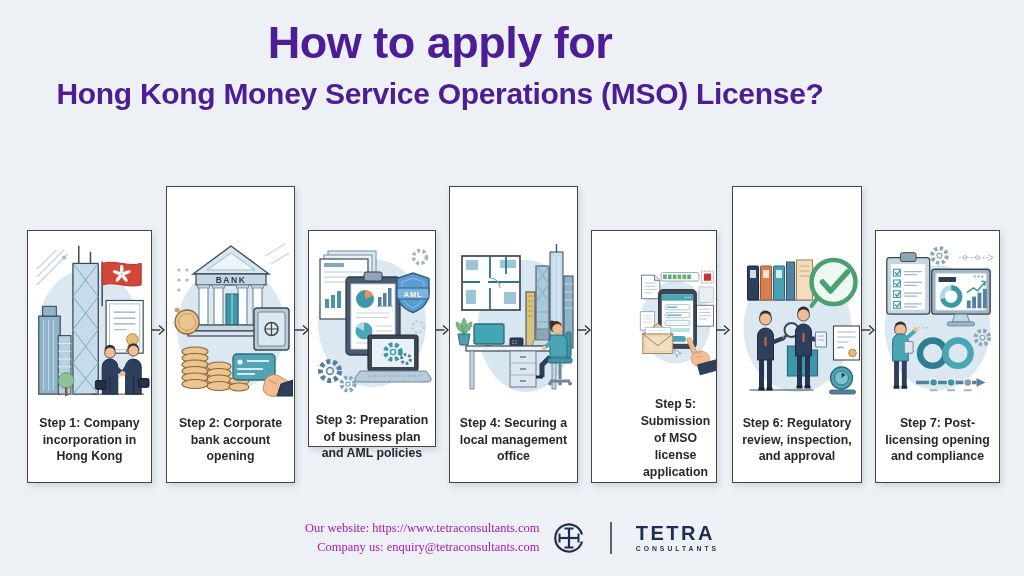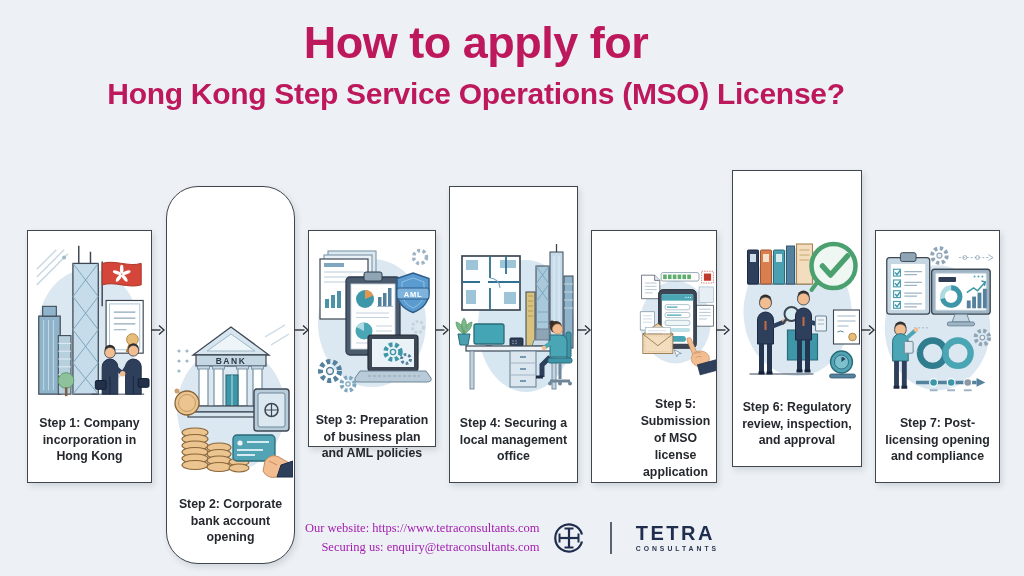--- a/index.html
+++ b/index.html
@@ -1,18 +1,18 @@
 <!DOCTYPE html>
 <html><head>
 <meta charset="utf-8">
 <style>
   html,body{margin:0;padding:0;}
   body{width:1024px;height:576px;background:#edf1f5;font-family:"Liberation Sans",sans-serif;overflow:hidden;}
   .stage{position:absolute;top:0;left:0;width:1024px;height:576px;}
-  .title-block{position:absolute;top:18px;left:0;width:880px;text-align:center;color:#be185d;padding-left:36px;}
+  .title-block{position:absolute;top:18px;left:0;width:880px;text-align:center;color:#4c1d95;}
   .title-line1{font-size:45px;font-weight:800;letter-spacing:-0.5px;line-height:1.1;}
   .title-line2{font-size:30px;font-weight:800;letter-spacing:-0.3px;margin-top:9px;}
   .card{position:absolute;background:#ffffff;border:1.4px solid #41464d;box-sizing:border-box;
         display:flex;flex-direction:column;box-shadow:2px 3px 6px rgba(70,85,105,0.18);}
   .illus{margin-top:auto;display:flex;justify-content:center;align-items:flex-end;}
   .illus svg{display:block;}
   .step-label{text-align:center;font-size:12.3px;font-weight:600;color:#25282d;line-height:1.38;
               padding:5px 3px 13px 3px;min-height:58px;display:flex;align-items:center;justify-content:center;}
   .arrow{position:absolute;width:14px;height:12px;}
   .footer{position:absolute;top:519px;left:0;width:1024px;display:flex;justify-content:center;align-items:center;gap:13px;}
@@ -22,21 +22,21 @@
   .logo-name{font-size:20px;font-weight:800;letter-spacing:2.5px;color:#1f2d4e;line-height:1;}
   .logo-sub{font-size:6.8px;font-weight:600;letter-spacing:3px;color:#2a3550;margin-top:2px;}
 </style>
 </head>
 <body>
 
 <div class="stage">
 
   <div class="title-block">
     <div class="title-line1">How to apply for</div>
-    <div class="title-line2">Hong Kong Step Service Operations (MSO) License?</div>
+    <div class="title-line2">Hong Kong Money Service Operations (MSO) License?</div>
   </div>
 
   <div class="card" style="left:27px;top:230px;width:125px;height:253px;">
     <div class="illus">
       <svg width="121" height="172" viewBox="0 0 124 172">
         <ellipse cx="61" cy="96" rx="52" ry="62" fill="#dbe8f1"></ellipse>
         <path d="M8,34 l20,-20 M8,42 l28,-28 M8,50 l32,-32" stroke="#c9d8e2" stroke-width="1.5" fill="none"></path>
         <circle cx="36" cy="22" r="2" fill="#9fb9c9"></circle>
         <rect x="10" y="82" width="22" height="80" fill="#8fb3ca" stroke="#3d4754" stroke-width="1.2"></rect>
         <path d="M15,86 V158 M20,86 V158 M25,86 V158" stroke="#c6d9e4" stroke-width="1"></path>
@@ -73,21 +73,21 @@
         <path d="M107,144 V162" stroke="#1a2740" stroke-width="1"></path>
         <path d="M89,135 L96,141 M101,133 L96,141" stroke="#2e3f5c" stroke-width="4.5" stroke-linecap="round"></path>
         <circle cx="96" cy="141" r="2.8" fill="#f3bd92"></circle>
         <rect x="68" y="148" width="11" height="9" rx="1.5" fill="#22304a" stroke="#101d33" stroke-width="1"></rect>
         <rect x="112" y="146" width="11" height="9" rx="1.5" fill="#22304a" stroke="#101d33" stroke-width="1"></rect>
       </svg>
     </div>
     <div class="step-label">Step 1: Company incorporation in Hong Kong</div>
   </div>
 
-  <div class="card" style="left:166px;top:186px;width:129px;height:378px;border-radius:32px;">
+  <div class="card" style="left:166px;top:186px;width:129px;height:297px;">
     <div class="illus">
       <svg width="124" height="172" viewBox="0 0 124 172">
         <ellipse cx="62" cy="94" rx="54" ry="62" fill="#dbe8f1"></ellipse>
         <g fill="#9fb9c9">
           <circle cx="10" cy="36" r="1.6"></circle>
             <circle cx="18" cy="36" r="1.6"></circle>
           <circle cx="10" cy="46" r="1.6"></circle>
             <circle cx="18" cy="46" r="1.6"></circle>
           <circle cx="10" cy="56" r="1.6"></circle>
         </g>
@@ -305,21 +305,21 @@
         <ellipse cx="100" cy="150" rx="14" ry="12" fill="#f3bd92" stroke="#c68a5c" stroke-width="1"></ellipse>
         <path d="M92,142 q5,-3 9,-1 M93,148 q5,-3 9,-1" stroke="#c68a5c" stroke-width="1" fill="none"></path>
         <g transform="rotate(-15 100 160)">
           <rect x="96" y="158" width="30" height="16" fill="#2e3f5c" stroke="#1f2c42" stroke-width="1"></rect>
         </g>
       </svg>
     </div>
     <div class="step-label">Step 5: Submission of MSO license application</div>
   </div>
 
-  <div class="card" style="left:732px;top:170px;width:130px;height:297px;">
+  <div class="card" style="left:732px;top:186px;width:130px;height:297px;">
     <div class="illus">
       <svg width="125" height="172" viewBox="0 0 124 172">
         <ellipse cx="62" cy="94" rx="54" ry="64" fill="#dbe8f1"></ellipse>
         <path d="M12,66 h64" stroke="#6d8699" stroke-width="1.5"></path>
         <rect x="12" y="32" width="11" height="34" rx="1" fill="#2e3f5c" stroke="#1c2940" stroke-width="1"></rect>
         <rect x="14.5" y="36" width="6" height="8" fill="#cfdde8"></rect>
         <rect x="25" y="32" width="11" height="34" rx="1" fill="#d97f4f" stroke="#9c5730" stroke-width="1"></rect>
         <rect x="27.5" y="36" width="6" height="8" fill="#f6e3cf"></rect>
         <rect x="38" y="32" width="11" height="34" rx="1" fill="#4a9fb0" stroke="#2a6b78" stroke-width="1"></rect>
         <rect x="40.5" y="36" width="6" height="8" fill="#d8ecf0"></rect>
@@ -455,21 +455,21 @@
       <path d="M8,1.5 L13,6 L8,10.5" fill="none" stroke="#2b3138" stroke-width="1.4"></path>
     </svg>
   <svg class="arrow" style="left:861px;top:324px;" viewBox="0 0 14 12">
       <line x1="0" y1="6" x2="9.5" y2="6" stroke="#2b3138" stroke-width="1.4"></line>
       <path d="M8,1.5 L13,6 L8,10.5" fill="none" stroke="#2b3138" stroke-width="1.4"></path>
     </svg>
 
   <div class="footer">
     <div class="footer-text">
       <div>Our website: https://www.tetraconsultants.com</div>
-      <div>Securing us: enquiry@tetraconsultants.com</div>
+      <div>Company us: enquiry@tetraconsultants.com</div>
     </div>
     <div class="logo">
       <svg width="34" height="34" viewBox="0 0 34 34">
         <path d="M30,13.5 a13.6,13.6 0 1 0 0,7" fill="none" stroke="#1f2d4e" stroke-width="2.2"></path>
         <line x1="17" y1="7.5" x2="17" y2="26.5" stroke="#1f2d4e" stroke-width="2.2"></line>
         <line x1="7.5" y1="17" x2="26.5" y2="17" stroke="#1f2d4e" stroke-width="2.2"></line>
         <line x1="12.5" y1="7.5" x2="21.5" y2="7.5" stroke="#1f2d4e" stroke-width="2"></line>
         <line x1="12.5" y1="26.5" x2="21.5" y2="26.5" stroke="#1f2d4e" stroke-width="2"></line>
         <line x1="7.5" y1="12.5" x2="7.5" y2="21.5" stroke="#1f2d4e" stroke-width="2"></line>
         <line x1="26.5" y1="12.5" x2="26.5" y2="21.5" stroke="#1f2d4e" stroke-width="2"></line>

